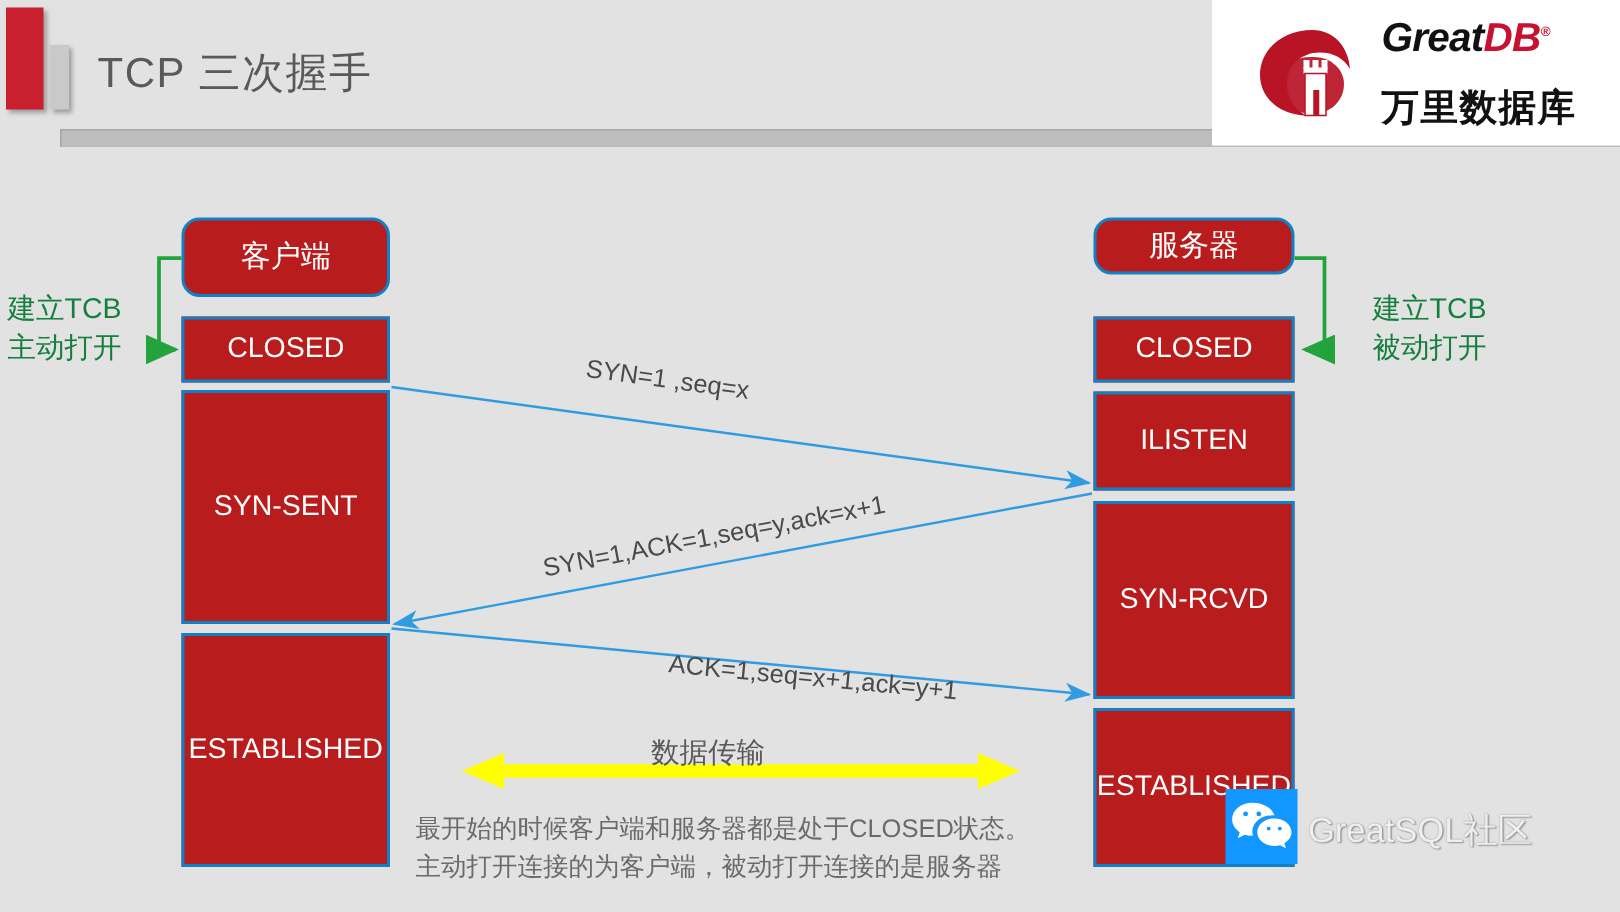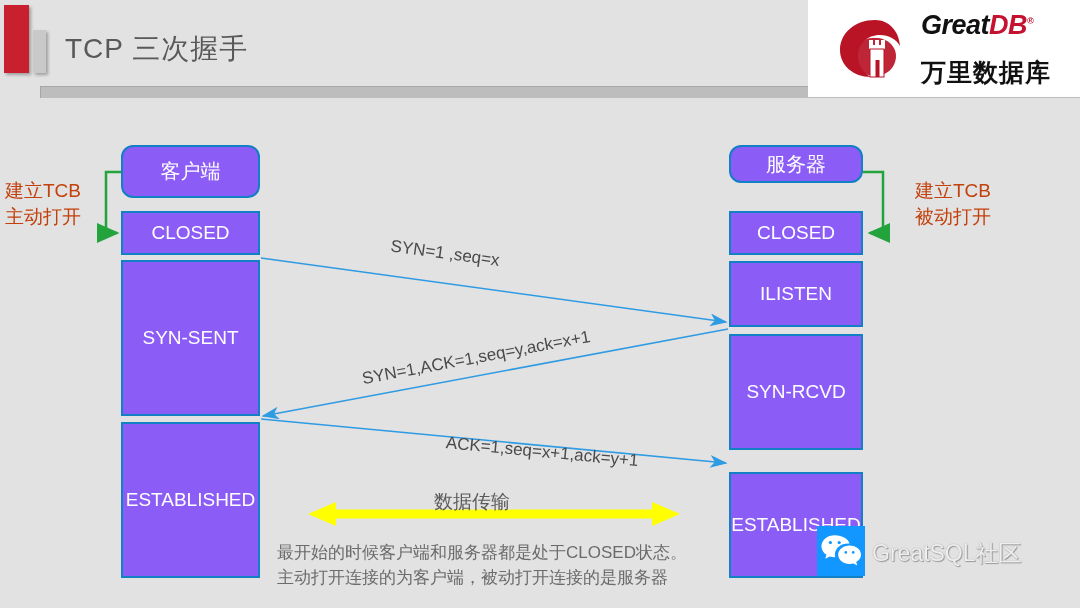--- a/index.html
+++ b/index.html
@@ -79,41 +79,42 @@
     font-weight: bold;
     color: #111111;
     letter-spacing: 1px;
     margin-top: 21px;
     white-space: nowrap;
   }
 
   
   .node {
     position: absolute;
-    background: #8b5cf6;
+    background: #b91c1c;
     border: 2px solid #1280c4;
     color: #ffffff;
     display: flex;
     align-items: center;
     justify-content: center;
     text-align: center;
     font-size: 19px;
     line-height: 1.25;
     box-sizing: border-box;
   }
   .node.rounded { border-radius: 12px; }
   .node.cn { font-size: 20px; }
 
   
   .side-note {
     position: absolute;
     font-size: 19px;
-    color: #c2410c;
+    color: #15803d;
     line-height: 1.38;
     white-space: pre-line;
+    margin-top: 16px;
   }
 
   
   .arrow-label {
     position: absolute;
     font-size: 17px;
     color: #4a4a4a;
     white-space: nowrap;
     transform-origin: left center;
   }
@@ -191,21 +192,21 @@
   </div>
 
   <div class="node rounded cn" style="left:121px; top:145px; width:139px; height:53px;">客户端</div>
   <div class="node" style="left:121px; top:211px; width:139px; height:44px;">CLOSED</div>
   <div class="node" style="left:121px; top:260px; width:139px; height:156px;">SYN-SENT</div>
   <div class="node" style="left:121px; top:422px; width:139px; height:156px; padding:0 10px;">ESTABLISHED</div>
 
   <div class="node rounded cn" style="left:729px; top:145px; width:134px; height:38px;">服务器</div>
   <div class="node" style="left:729px; top:211px; width:134px; height:44px;">CLOSED</div>
   <div class="node" style="left:729px; top:261px; width:134px; height:66px;">ILISTEN</div>
-  <div class="node" style="left:729px; top:334px; width:134px; height:116px;">SYN-RCVD</div>
+  <div class="node" style="left:729px; top:334px; width:134px; height:132px;">SYN-RCVD</div>
   <div class="node" style="left:729px; top:472px; width:134px; height:106px; padding:0 10px;">ESTABLISHED</div>
 
   <div class="side-note" style="left:5px; top:178px;">建立TCB
 主动打开</div>
   <div class="side-note" style="left:915px; top:178px;">建立TCB
 被动打开</div>
 
   <svg class="overlay">
     <defs>
       <marker id="ah-blue" markerWidth="11" markerHeight="8" refX="10" refY="4" orient="auto">

